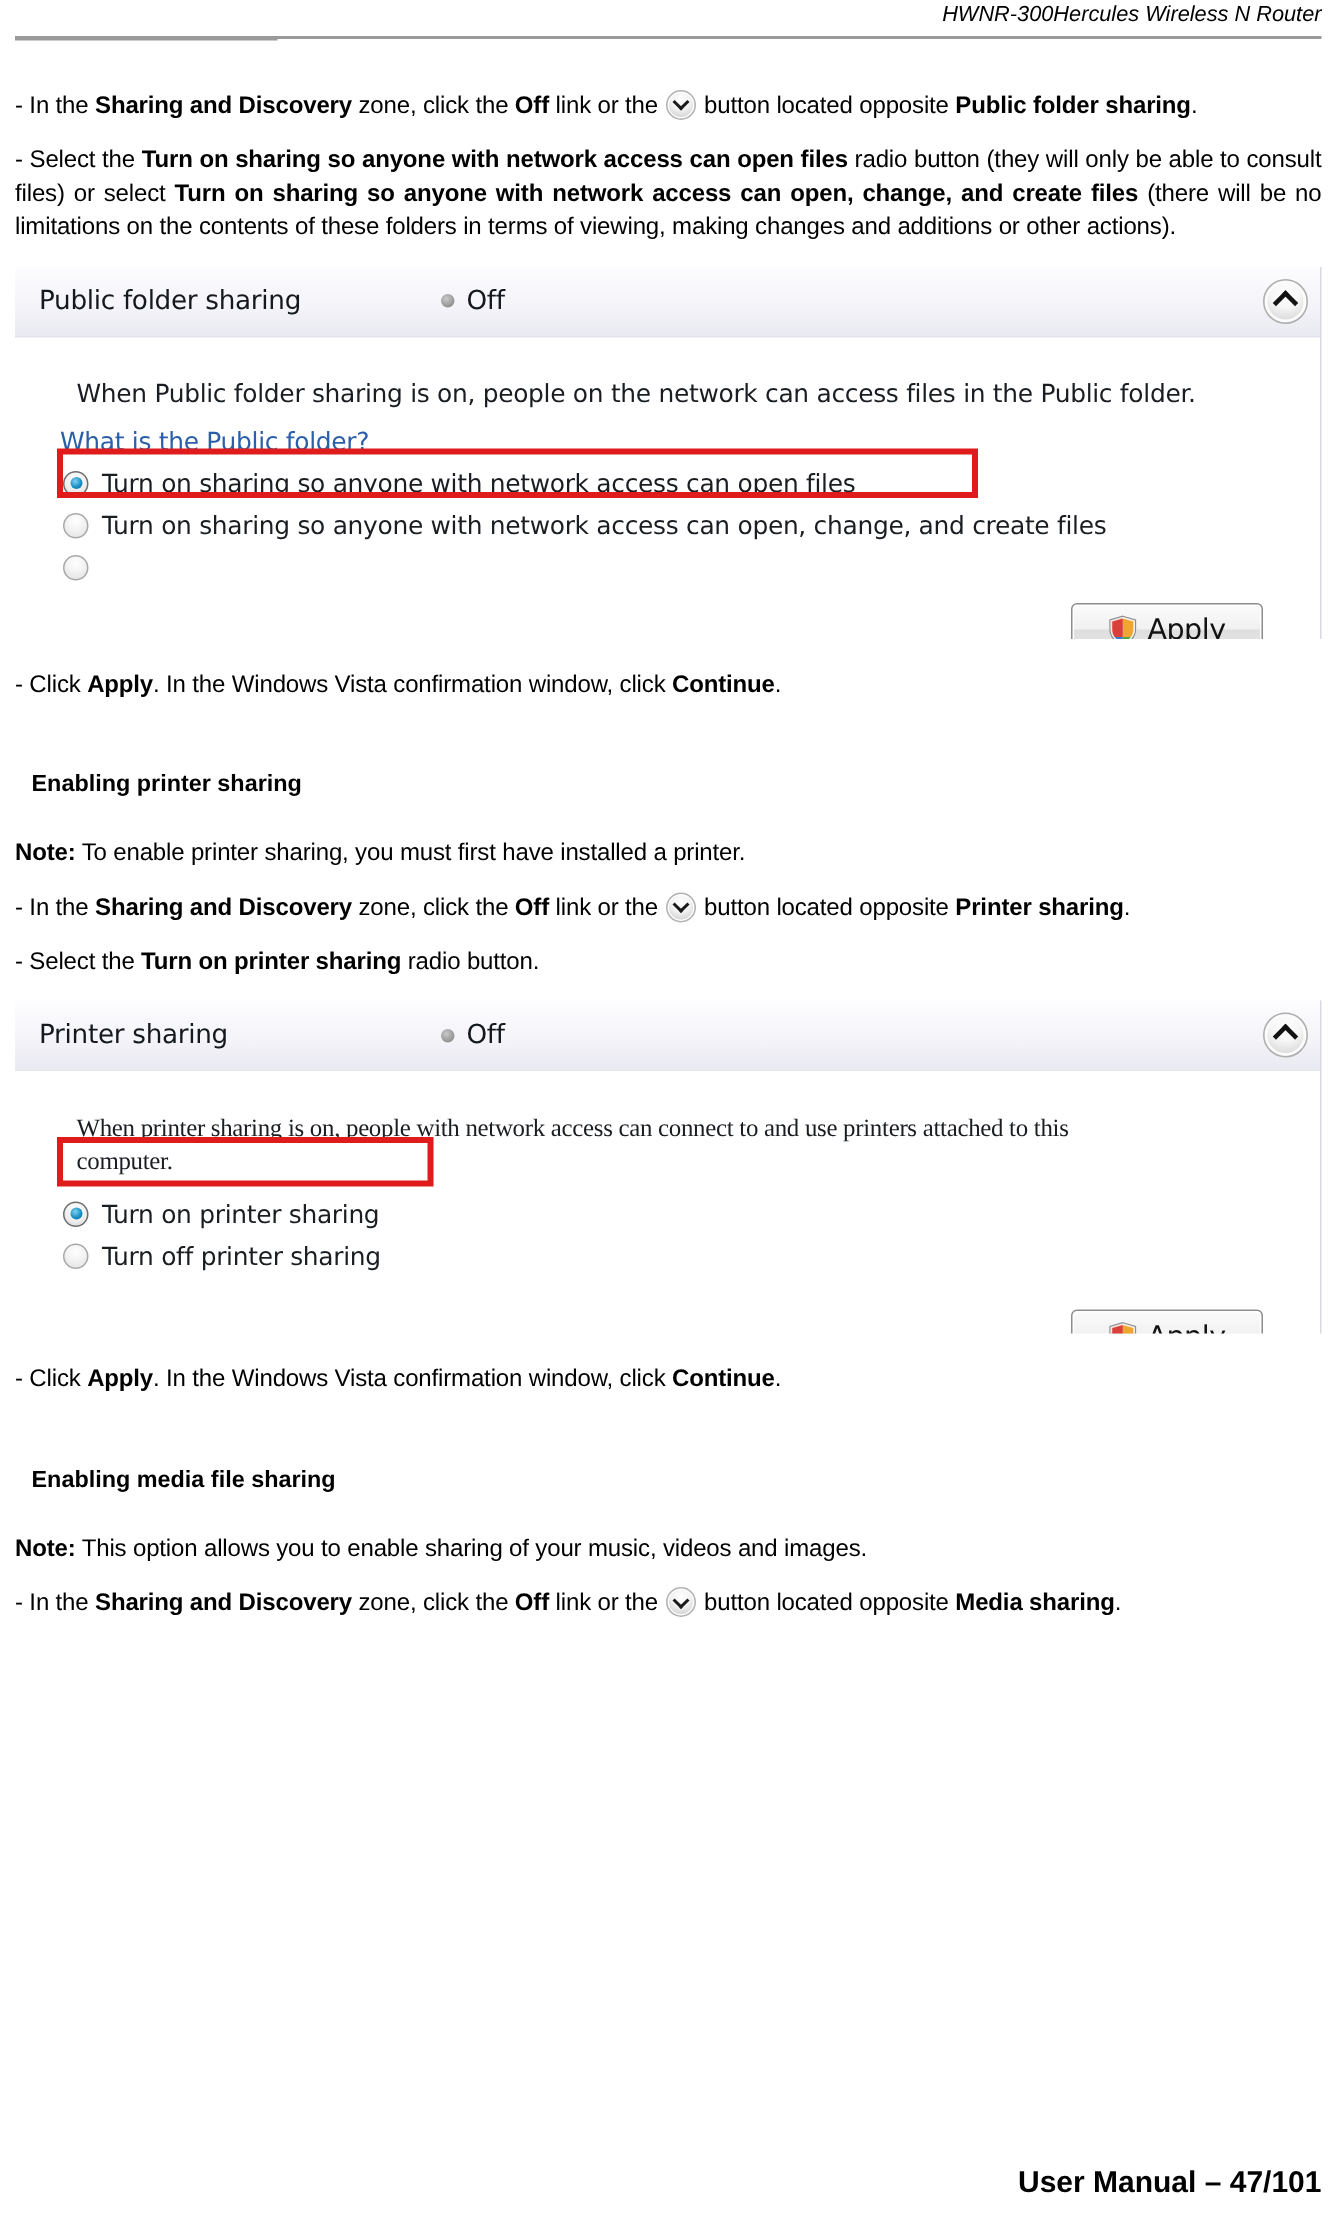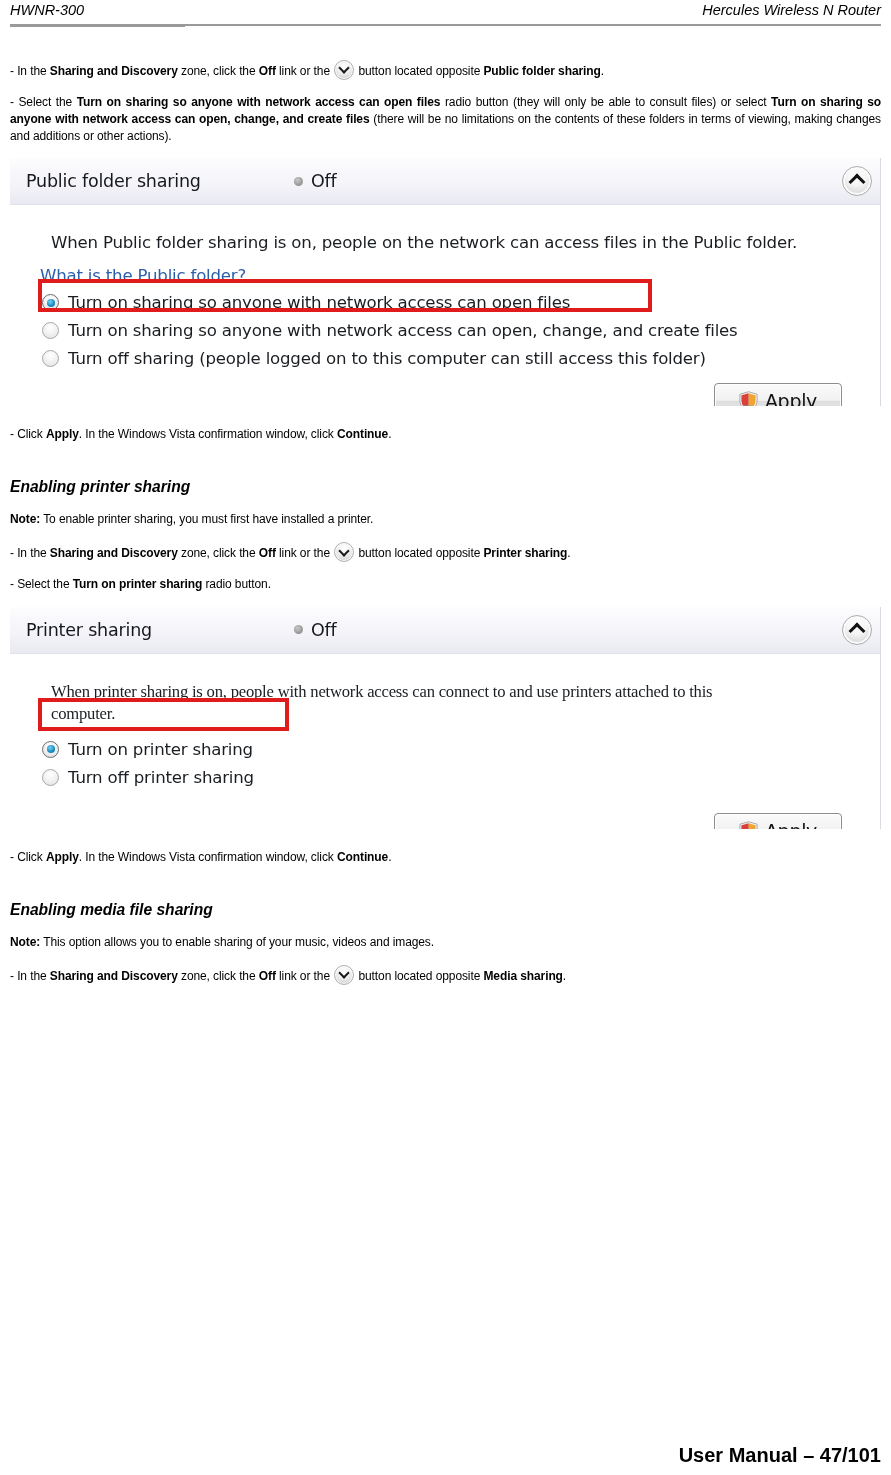--- a/index.html
+++ b/index.html
@@ -21,21 +21,21 @@
     width: 891px;
     height: 1475px;
     box-sizing: border-box;
     padding: 0 10px;
   }
 
   
   .doc-header {
     position: relative;
     display: flex;
-    justify-content: space-between;
+    justify-content: flex-end;
     align-items: flex-end;
     font-style: italic;
     font-size: 14.5px;
     line-height: 1.1;
     padding: 3px 0 3px 0;
   }
   .doc-header .hdr-left  { white-space: nowrap; }
   .doc-header .hdr-right { white-space: nowrap; }
   .header-rule {
     height: 2px;
@@ -48,37 +48,36 @@
     content: "";
     position: absolute;
     left: 0; top: 0;
     width: 175px;
     height: 3px;
     background: #9a9a9a;
   }
 
   
   .body-text {
-    font-size: 12px;
+    font-size: 16px;
     line-height: 1.40;
     text-align: justify;
     margin: 0;
     letter-spacing: -0.1px;
   }
   .spacer-sm { height: 14px; }
   .spacer-md { height: 20px; }
   .spacer-lg { height: 34px; }
 
   b, .b { font-weight: bold; }
 
   h3.section-head {
     font-size: 15.6px;
     font-weight: bold;
-    font-style: italic;
-    margin: 0;
+    margin: 11px;
     line-height: 1.3;
   }
 
   
   .inline-chevron {
     display: inline-block;
     width: 20px;
     height: 20px;
     border-radius: 50%;
     vertical-align: -5px;
@@ -321,21 +320,20 @@
         <div class="radio-row">
           <span class="radio checked"></span>
           <span class="radio-label">Turn on sharing so anyone with network access can open files</span>
         </div>
         <div class="radio-row">
           <span class="radio"></span>
           <span class="radio-label">Turn on sharing so anyone with network access can open, change, and create files</span>
         </div>
         <div class="radio-row">
           <span class="radio"></span>
-          <span class="radio-label">Turn off sharing (people logged on to this computer can still access this folder)</span>
         </div>
       </div>
 
       <div class="apply-row" style="margin-top:10px;">
         <span class="apply-btn">
           <svg class="shield" viewBox="0 0 20 21">
             <path d="M10 0.8 L19 3.4 V10 C19 15.4 15.1 19.2 10 20.4 C4.9 19.2 1 15.4 1 10 V3.4 Z" fill="#d7d7d7" stroke="#8d8d8d" stroke-width="0.8"></path>
             <path d="M10 1.9 L17.9 4.2 V10 C17.9 12.2 17.2 14 16.1 15.4 L10 15.4 Z" fill="#f0a52e"></path>
             <path d="M10 1.9 L2.1 4.2 V10 C2.1 12.2 2.8 14 3.9 15.4 L10 15.4 Z" fill="#d9403a"></path>
             <path d="M3.9 15.4 L10 15.4 L10 19.3 C7.4 18.6 5.3 17.2 3.9 15.4 Z" fill="#2f7fd0"></path>

